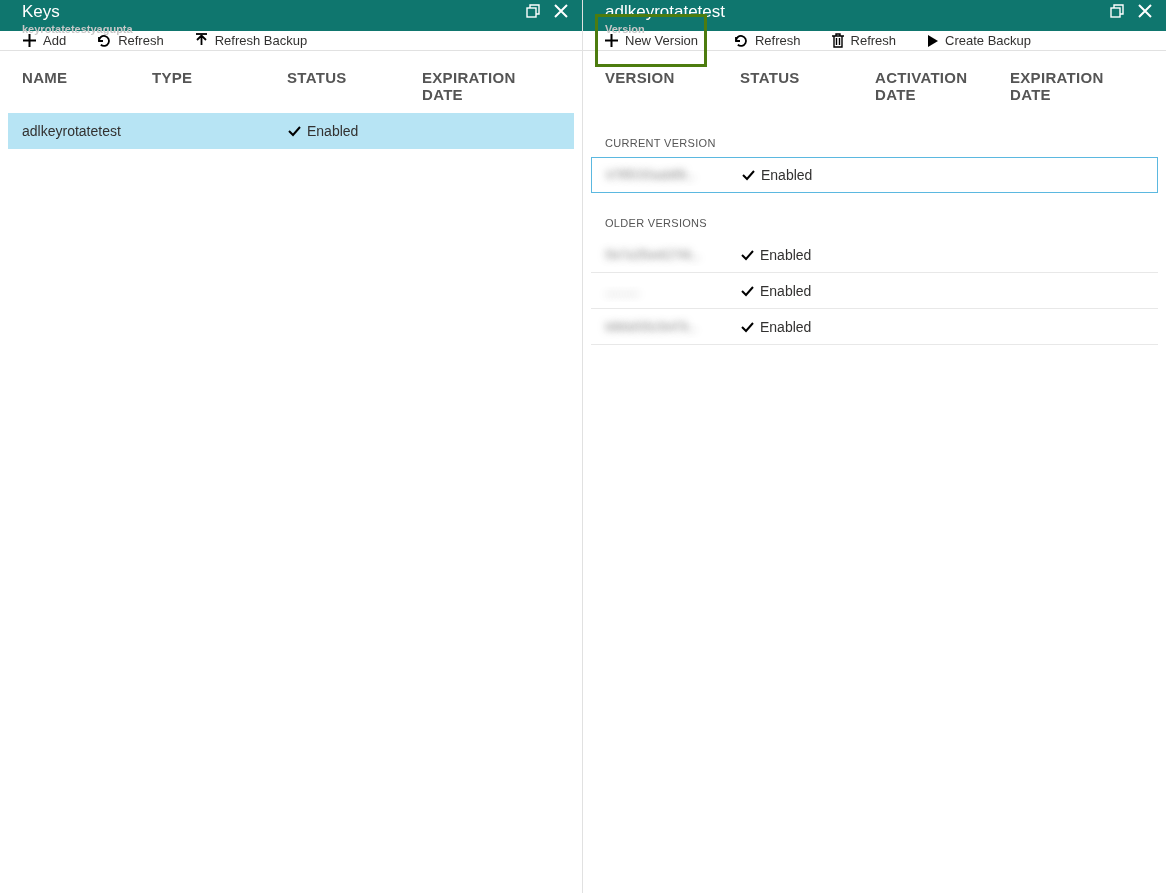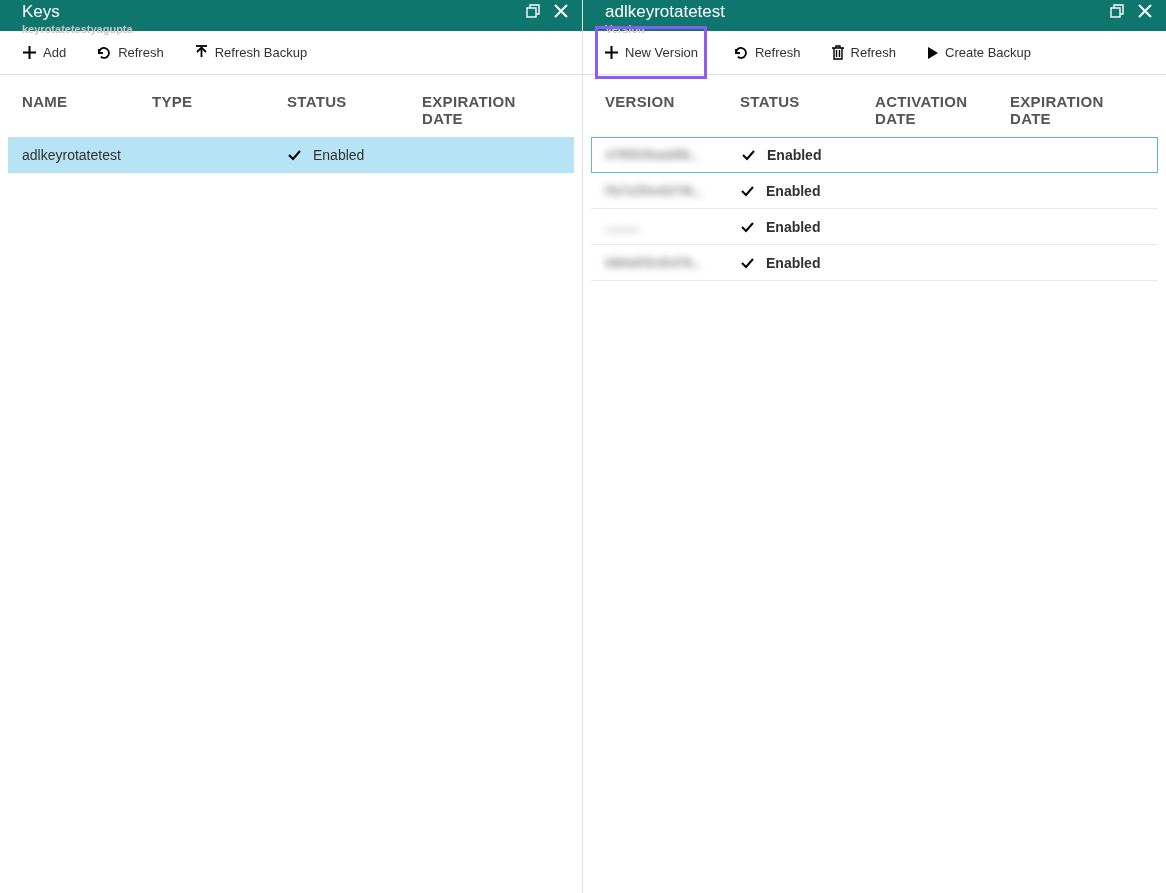--- a/index.html
+++ b/index.html
@@ -28,34 +28,34 @@
   .header-titles { display: flex; flex-direction: column; }
   .header-title { font-size: 17px; font-weight: 400; color: #fff; line-height: 20px; }
   .header-sub { font-size: 11px; color: #c8c8c8; line-height: 14px; font-weight: bold; }
   .header-controls { display: flex; gap: 14px; align-items: center; padding-top: 2px; }
   .toolbar {
     display: flex;
     align-items: center;
     gap: 22px;
     padding: 8px 18px;
     border-bottom: 1px solid #e1e1e1;
-    height: 44px;
+    height: 20px;
   }
   .tool-btn {
     display: inline-flex;
     align-items: center;
     gap: 6px;
     font-size: 13px;
     color: #323130;
     cursor: pointer;
     padding: 2px 4px;
   }
   .tool-btn .ico { display: inline-flex; }
   .highlight-box {
-    border: 3px solid #8b5cf6;
+    border: 3px solid #4d7c0f;
     padding: 16px 6px;
     margin-left: -6px;
   }
   .col-headers {
     display: grid;
     padding: 18px 14px 10px 14px;
     font-size: 15px;
     font-weight: 600;
     color: #555;
     letter-spacing: 0.3px;
@@ -81,34 +81,33 @@
     padding: 24px 14px 8px 14px;
   }
   .version-row {
     display: grid;
     grid-template-columns: 135px 180px 1fr;
     align-items: center;
     padding: 8px 14px;
     font-size: 14px;
     min-height: 36px;
     border-bottom: 1px solid #e8e8e8;
-    font-weight: bold;
   }
   .version-current {
     border: 1px solid #5bb8e0;
     background: #fff;
   }
   .blurred {
     color: transparent;
     text-shadow: 0 0 7px rgba(80,80,80,0.65);
     user-select: none;
     font-size: 12px;
     letter-spacing: -0.5px;
   }
-  .status-cell { display: inline-flex; align-items: center; gap: 12px; }
+  .status-cell { display: inline-flex; align-items: center; gap: 6px; }
   .body-content { padding: 0 8px; }
   svg { display: block; }
 </style>
 </head>
 <body>
 
 <div class="container">
 
   <div class="panel panel-left">
     <div class="header">
@@ -240,32 +239,34 @@
     </div>
 
     <div class="body-content">
       <div class="col-headers grid-right">
         <div>VERSION</div>
         <div>STATUS</div>
         <div>ACTIVATION DATE</div>
         <div>EXPIRATION DATE</div>
       </div>
 
+      <div class="section-title">CURRENT VERSION</div>
 
       <div class="version-row version-current">
         <div class="blurred">b79f5030aab8f8...</div>
         <div class="status-cell">
           <svg width="14" height="14" viewBox="0 0 14 14">
               <path d="M2 7 L6 11 L13 3" fill="none" stroke="#000" stroke-width="2"></path>
             </svg>
           <span>Enabled</span>
         </div>
         <div></div>
       </div>
 
+      <div class="section-title">OLDER VERSIONS</div>
 
       <div class="version-row">
         <div class="blurred">f3e7a1f5ee62746...</div>
         <div class="status-cell">
           <svg width="14" height="14" viewBox="0 0 14 14">
               <path d="M2 7 L6 11 L13 3" fill="none" stroke="#000" stroke-width="2"></path>
             </svg>
           <span>Enabled</span>
         </div>
         <div></div>

